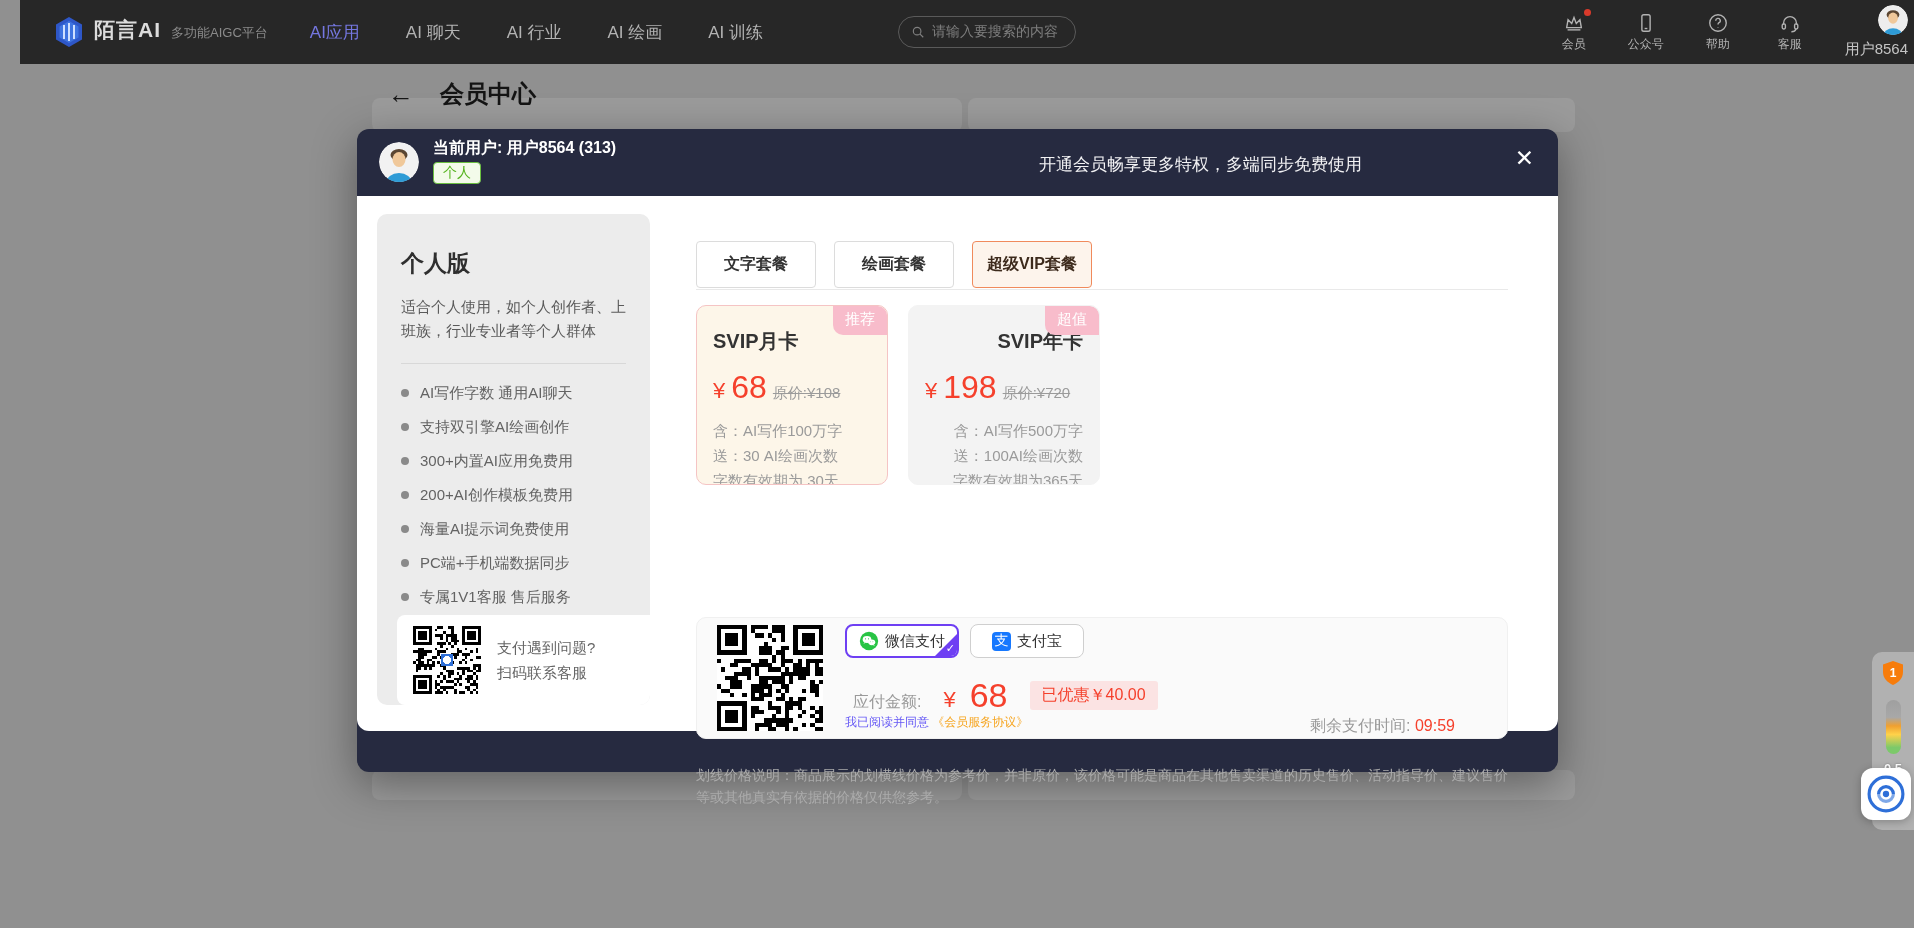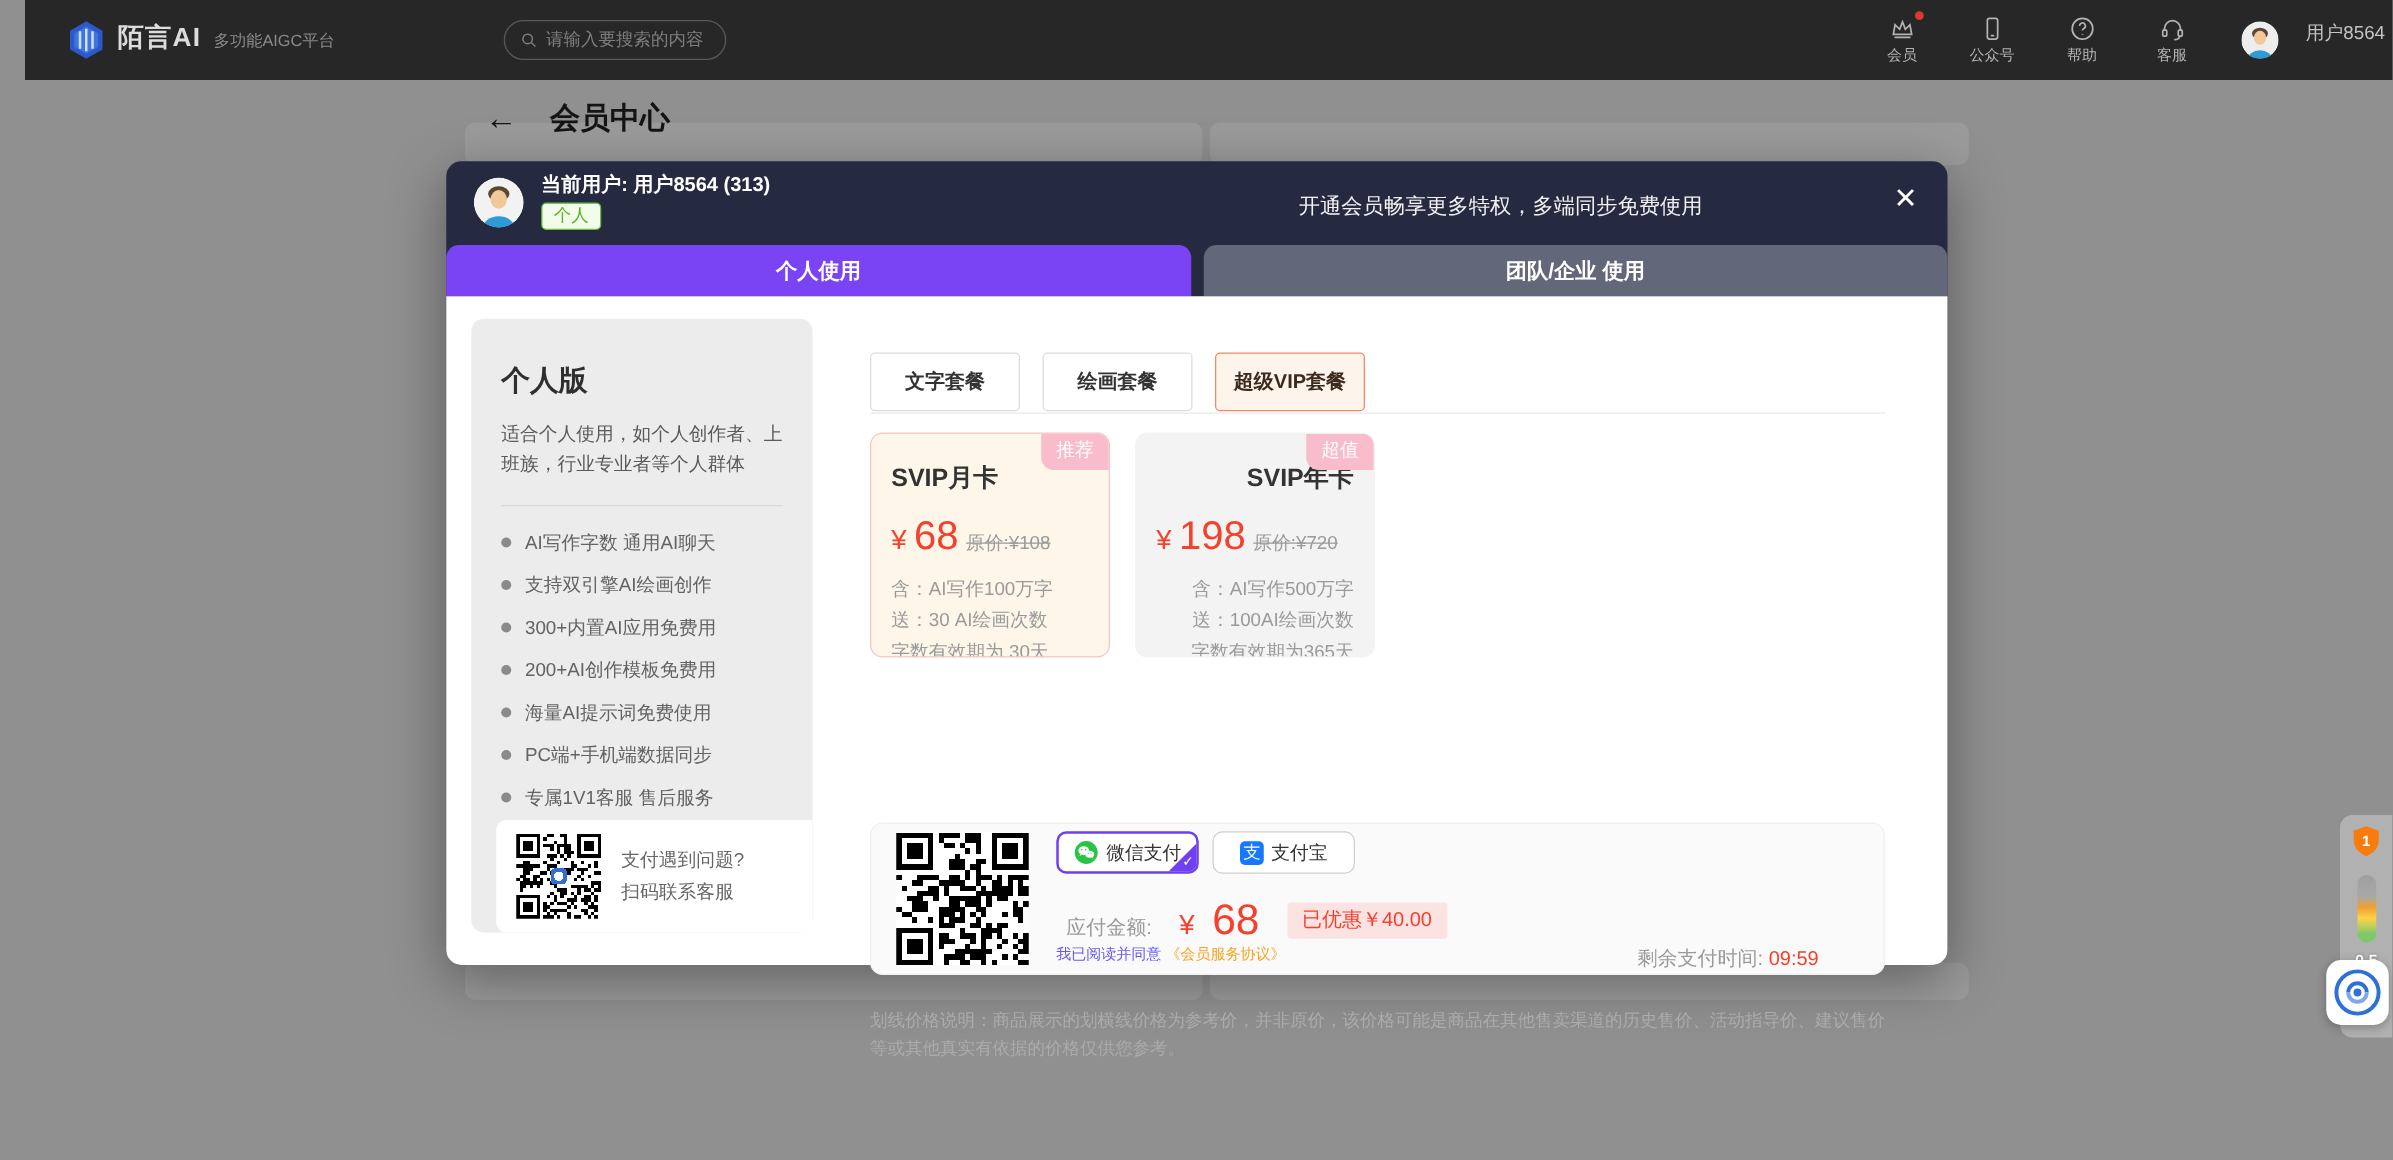--- a/index.html
+++ b/index.html
@@ -19,21 +19,21 @@
   .nav-item.active { color:#7577e0; }
   .search { margin-left:135px; width:178px; height:32px; border:1px solid #5a5a5a; border-radius:16px;
             display:flex; align-items:center; padding:0 12px; gap:7px; color:#7d7d7d; }
   .search svg { width:14px; height:14px; stroke:#808080; }
   .search-text { font-size:14px; color:#7d7d7d; white-space:nowrap; }
   .nav-right { margin-left:auto; display:flex; align-items:center; gap:26px; }
   .nav-action { position:relative; display:flex; flex-direction:column; align-items:center; width:46px; cursor:pointer; }
   .nav-action svg { width:22px; height:22px; stroke:#b3b3b3; fill:none; stroke-width:1.5; }
   .nav-action .lbl { margin-top:2px; font-size:12px; color:#b3b3b3; }
   .red-dot { position:absolute; top:-3px; right:6px; width:7px; height:7px; border-radius:50%; background:#d93a2b; }
-  .nav-user { display:flex; align-items:flex-start; gap:22px; margin-left:6px; }
+  .nav-user { display:flex; align-items:flex-end; gap:5px; margin-left:6px;flex-direction:column; }
   .nav-user .avatar { width:30px; height:30px; }
   .nav-user .uname { color:#c4c4c4; font-size:15px; }
 
   
   .page-head { position:absolute; top:78px; left:388px; display:flex; align-items:center; gap:26px; z-index:1; }
   .back { font-size:26px; color:#161616; line-height:1; cursor:pointer; }
   .page-title { font-size:24px; font-weight:bold; color:#141414; }
 
   
   .bg-card { position:absolute; background:rgba(255,255,255,0.10); border-radius:8px; z-index:0; }
@@ -145,20 +145,27 @@
 
   <div class="nav">
     <div class="brand">
       <svg class="brand-logo" viewBox="0 0 30 32">
         <polygon points="15,1 28,8.5 28,23.5 15,31 2,23.5 2,8.5" fill="#2e57c8"></polygon>
         <polygon points="15,5 24.5,10.5 24.5,21.5 15,27 5.5,21.5 5.5,10.5" fill="#3f74e0"></polygon>
         <path d="M10 9 v14 M15 7 v18 M20 9 v14" stroke="#cfe0ff" stroke-width="2" fill="none"></path>
       </svg>
       <span class="brand-name">陌言AI</span>
       <span class="brand-sub">多功能AIGC平台</span>
+    </div>
+    <div class="nav-items">
+      <span class="nav-item active">AI应用</span>
+      <span class="nav-item">AI 聊天</span>
+      <span class="nav-item">AI 行业</span>
+      <span class="nav-item">AI 绘画</span>
+      <span class="nav-item">AI 训练</span>
     </div>
     <div class="search">
       <svg viewBox="0 0 24 24" fill="none" stroke-width="2">
         <circle cx="10.5" cy="10.5" r="6.5"></circle>
           <line x1="15.5" y1="15.5" x2="21" y2="21"></line>
       </svg>
       <span class="search-text">请输入要搜索的内容</span>
     </div>
     <div class="nav-right">
       <div class="nav-action">
@@ -236,24 +243,20 @@
           <ellipse cx="20" cy="17.5" rx="6.5" ry="7.5" fill="#f0c89a"></ellipse>
           <path d="M7 41 a13 10 0 0 1 26 0 z" fill="#2e9bd6"></path>
         </g>
       </svg>
       <span class="m-user">当前用户: 用户8564 (313)</span>
       <span class="m-badge">个人</span>
       <span class="m-promo">开通会员畅享更多特权，多端同步免费使用</span>
       <span class="m-close">✕</span>
     </div>
 
-    <div class="m-tabs">
-      <div class="m-tab active">个人使用</div>
-      <div class="m-tab idle">团队/企业 使用</div>
-    </div>
 
     <div class="m-body">
 
       <div class="side">
         <div class="ps-title">个人版</div>
         <div class="ps-desc">适合个人使用，如个人创作者、上班族，行业专业者等个人群体</div>
         <hr class="ps-hr">
         <ul class="ps-list">
           <li>
               <span class="dot"></span>

